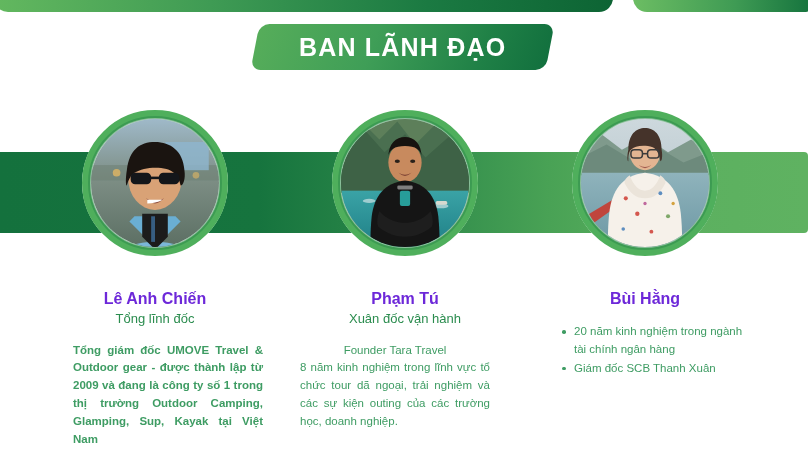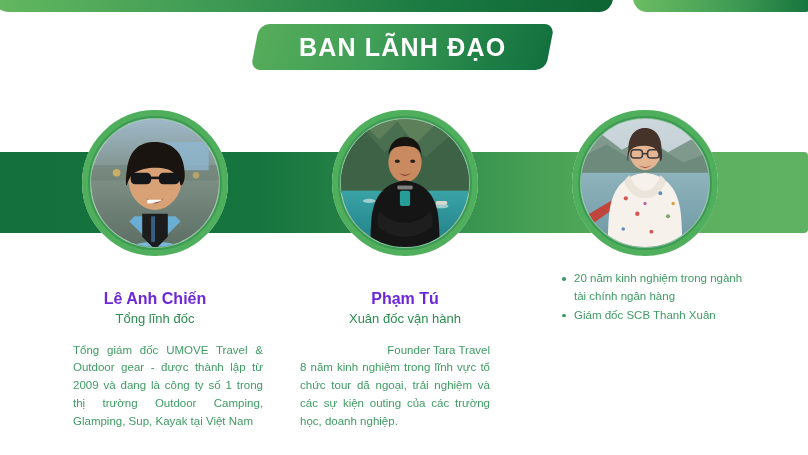--- a/index.html
+++ b/index.html
@@ -144,21 +144,21 @@
     margin-top: 14px;
     color: #3e9c63;
     font-size: 11.5px;
     line-height: 1.55;
   }
   .body-justify {
     text-align: justify;
     text-align-last: left;
   }
   .body-lead {
-    text-align: right;
+    text-align: center;
   }
   .bullets {
     margin: 5px;
     padding-left: 14px;
     list-style: none;
   }
   .bullets li {
     position: relative;
     padding-left: 2px;
     margin-bottom: 1px;
@@ -167,21 +167,21 @@
     content: "";
     position: absolute;
     left: -10px;
     top: 7px;
     width: 3.5px;
     height: 3.5px;
     border-radius: 50%;
     background: #3e9c63;
   }
 
-  .p0-body { width: 190px; margin-left: 40px; }
+  .p0-body { width: 190px; margin-left: 40px; font-weight: bold; }
   .p1-body { width: 190px; margin-left: 17px; }
   .p2-body { width: 200px; margin-left: 30px; }
 </style>
 </head>
 <body>
 
 <div class="topbar topbar-wide"></div>
 <div class="topbar topbar-small"></div>
 
 <div class="banner">
@@ -307,20 +307,21 @@
           <circle cx="68" cy="76" r="1.6" fill="#7fa86a"></circle>
           <circle cx="55" cy="88" r="1.5" fill="#d4574e"></circle>
           <circle cx="33" cy="86" r="1.4" fill="#5e8ec0"></circle>
           <circle cx="72" cy="66" r="1.3" fill="#d4a23e"></circle>
           <circle cx="50" cy="66" r="1.3" fill="#c06a9e"></circle>
         </svg>
       </div>
       <div class="avatar-ring-inner"></div>
       <div class="avatar-ring"></div>
     </div>
+    <div class="person-name">Bùi Hằng</div>
     <div class="person-body p2-body">
       <ul class="bullets">
         <li>20 năm kinh nghiệm trong ngành tài chính ngân hàng</li>
         <li>Giám đốc SCB Thanh Xuân</li>
       </ul>
     </div>
   </div>
 
 </div>
 

